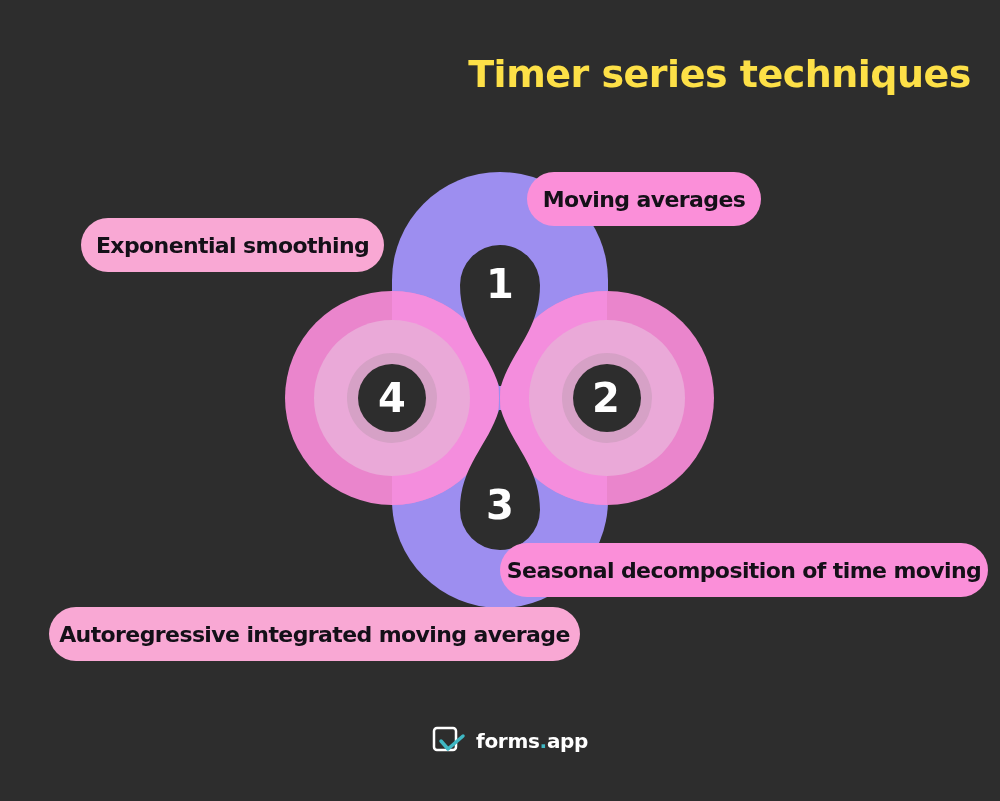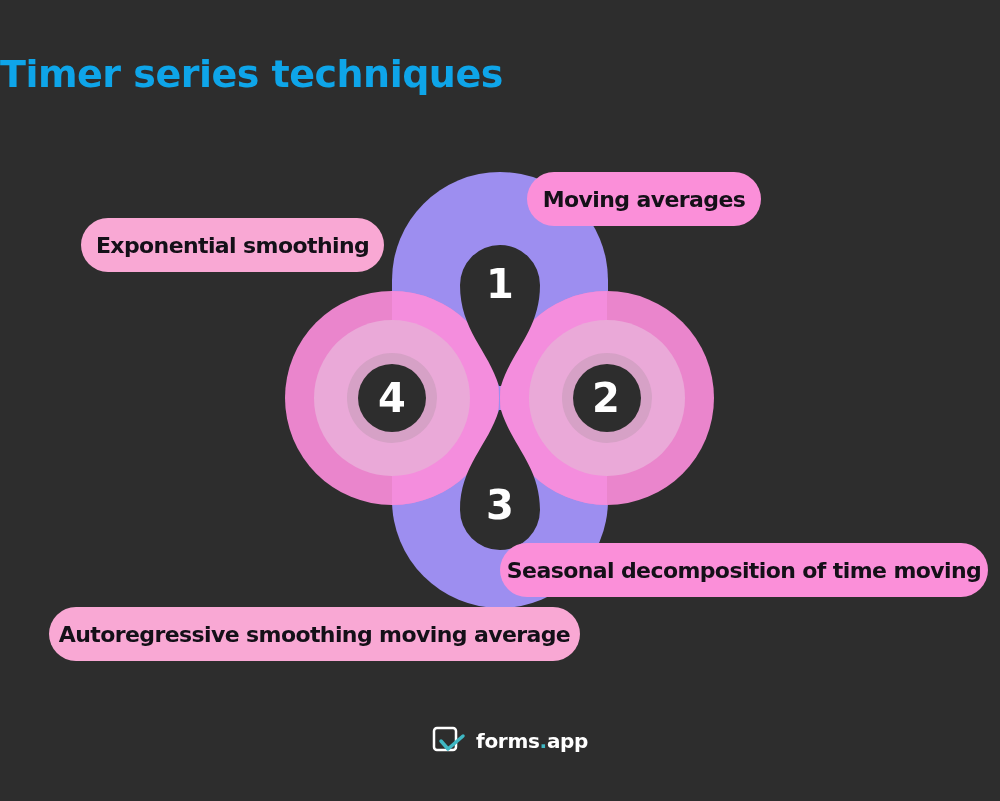--- a/index.html
+++ b/index.html
@@ -5,21 +5,21 @@
   html, body { margin: 0; padding: 0; }
   body {
     width: 1000px; height: 801px;
     background: #2d2d2d;
     position: relative;
     overflow: hidden;
     font-family: "DejaVu Sans", "Liberation Sans", sans-serif;
   }
   .title {
     position: absolute; left: 0; top: 52px; width: 971px;
-    text-align: left; color: #0ea5e9;
+    text-align: right; color: #fde047;
     font-size: 38px; font-weight: bold; letter-spacing: -0.5px;
   }
   svg.diagram { position: absolute; left: 0; top: 0; }
   .pill {
     position: absolute; height: 54px; border-radius: 27px;
     display: flex; align-items: center; justify-content: center;
     color: #141018; font-weight: bold; font-size: 22px;
     letter-spacing: -0.6px; white-space: nowrap; box-sizing: border-box;
     padding: 0 16px;
   }
@@ -64,21 +64,21 @@
 </svg>
 
 <div class="num" style="left:470px;top:254px;">1</div>
 <div class="num" style="left:576px;top:368px;">2</div>
 <div class="num" style="left:470px;top:475px;">3</div>
 <div class="num" style="left:362px;top:368px;">4</div>
 
 <div class="pill pink" style="left:527px;top:172px;width:234px;">Moving averages</div>
 <div class="pill purple" style="left:81px;top:218px;width:303px;">Exponential smoothing</div>
 <div class="pill pink" style="left:500px;top:543px;width:488px;">Seasonal decomposition of time moving</div>
-<div class="pill purple" style="left:49px;top:607px;width:531px;">Autoregressive smoothing moving average</div>
+<div class="pill purple" style="left:49px;top:607px;width:531px;">Autoregressive integrated moving average</div>
 
 <div class="logo">
   <svg width="36" height="30">
     <rect x="2" y="2" width="22" height="22" rx="3" fill="none" stroke="#ffffff" stroke-width="2.5"></rect>
     <path d="M9 15 L16 23 L31 10" fill="none" stroke="#3fb8c4" stroke-width="3.5" stroke-linecap="round" stroke-linejoin="round"></path>
   </svg>
   <span class="logo-text"><span>forms</span><span class="logo-dot">.</span><span>app</span></span>
 </div>
 
 </body></html>

